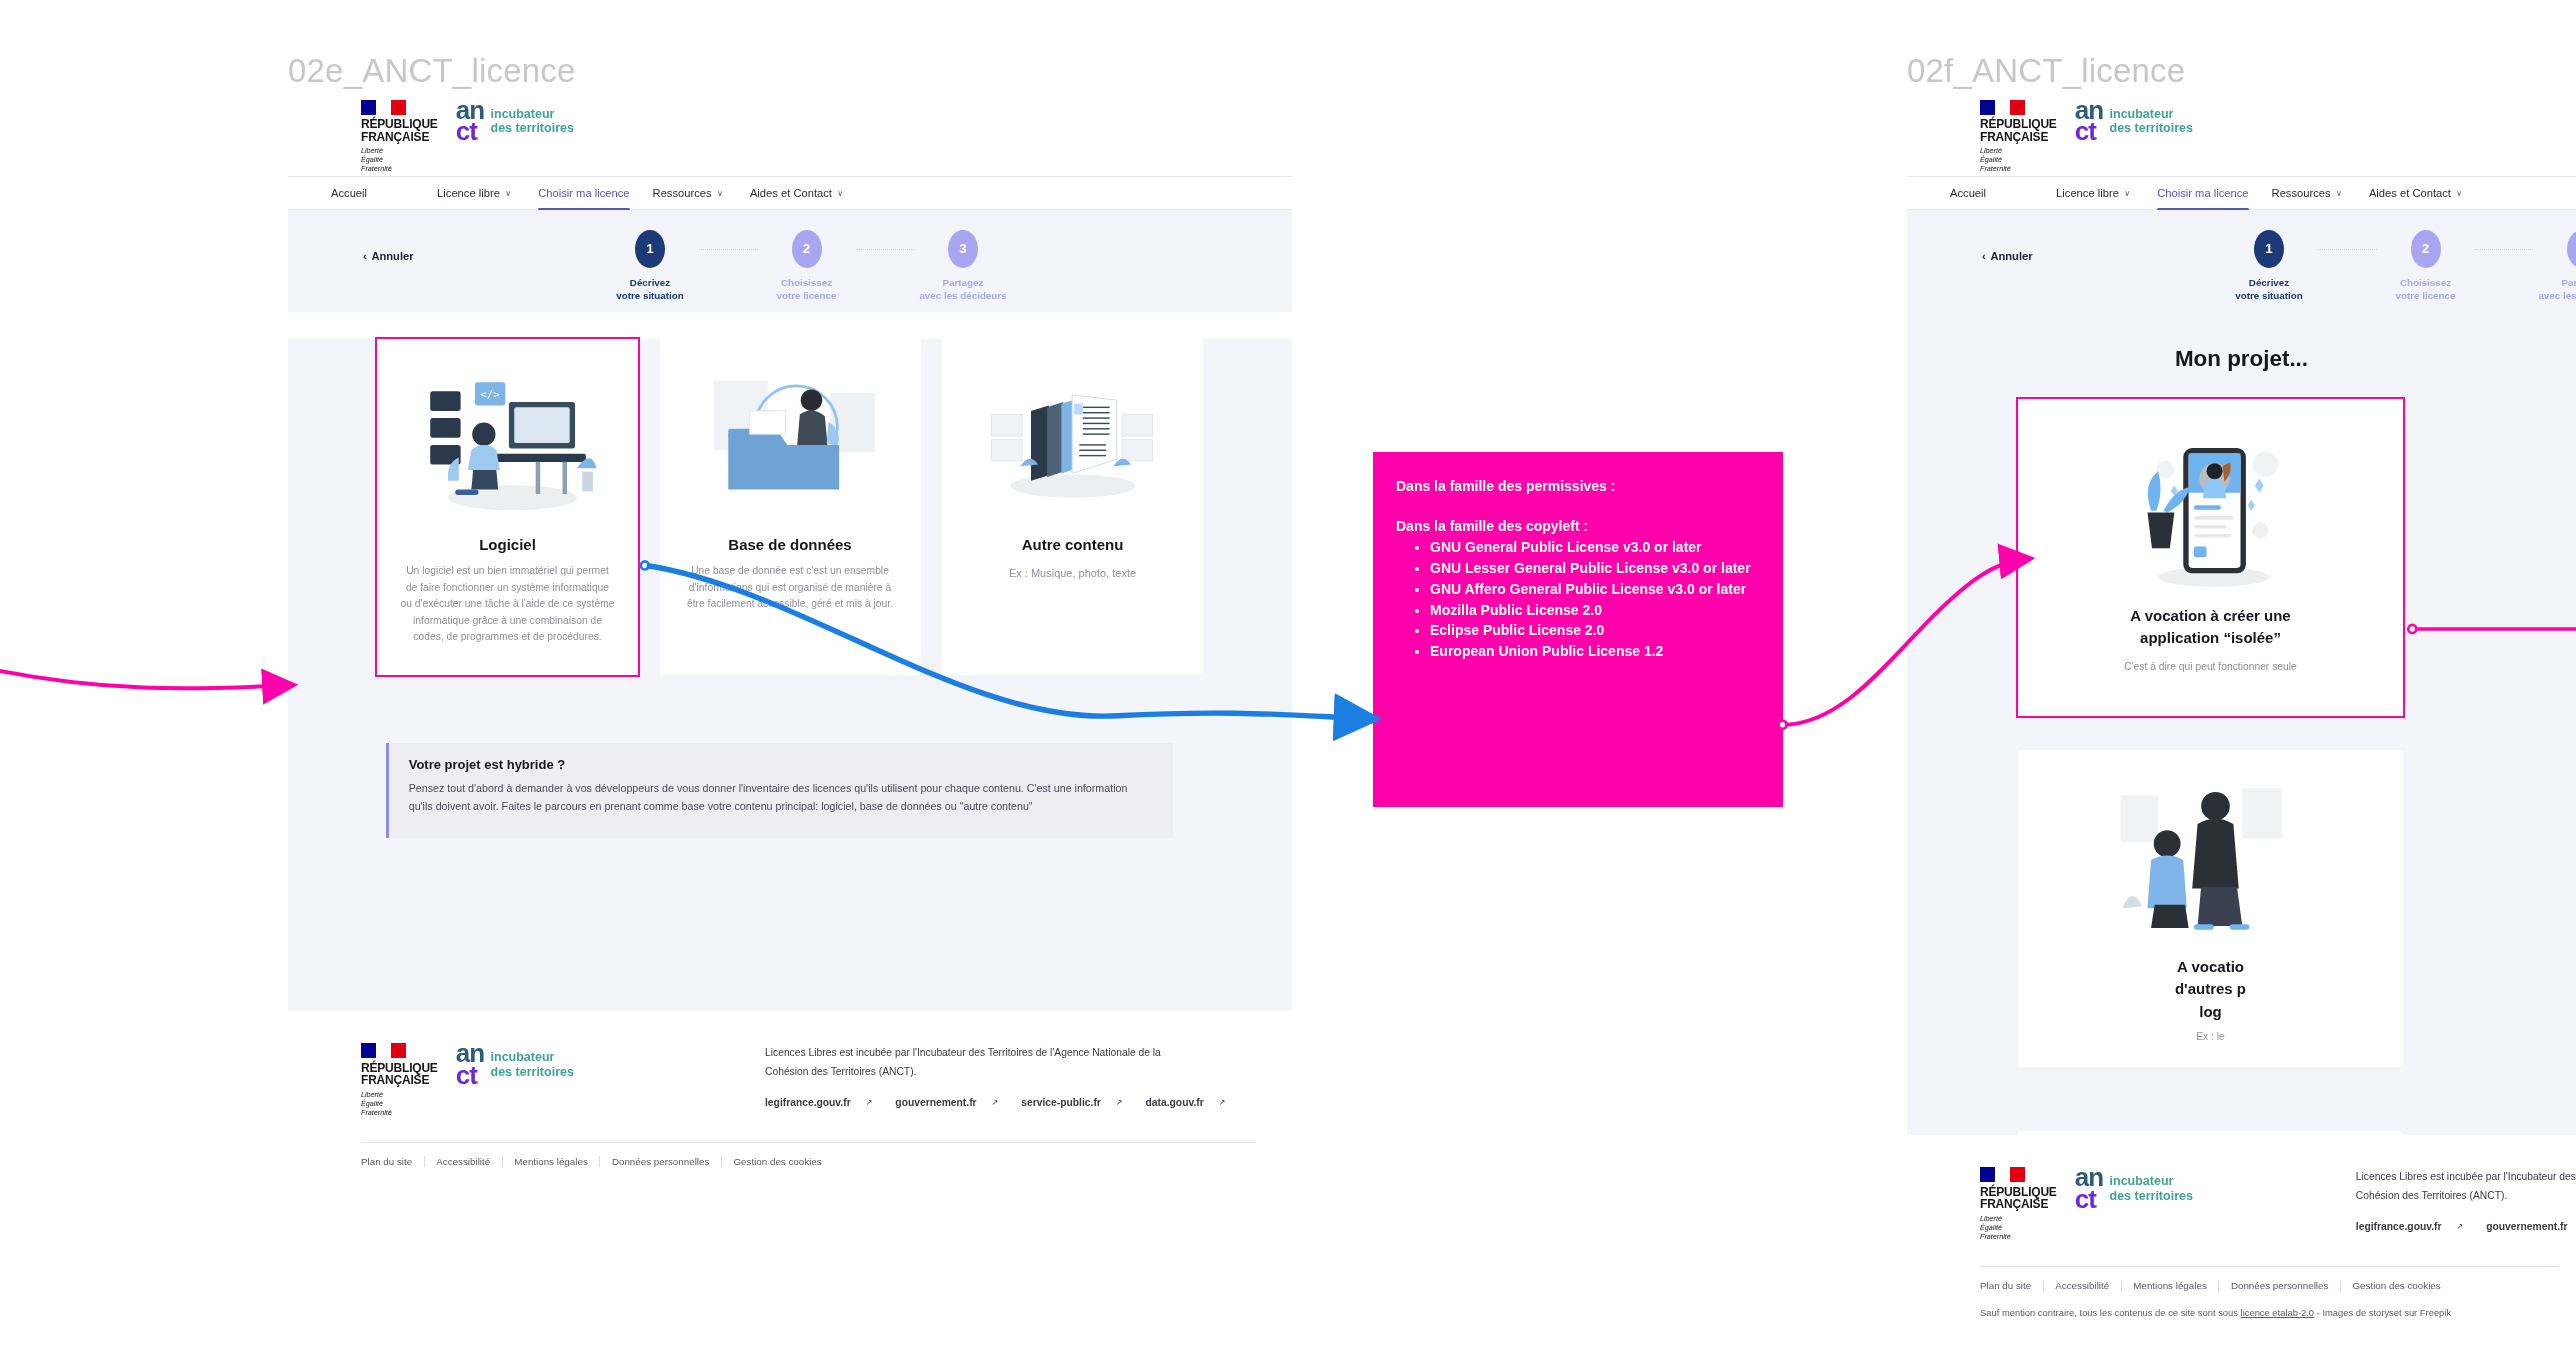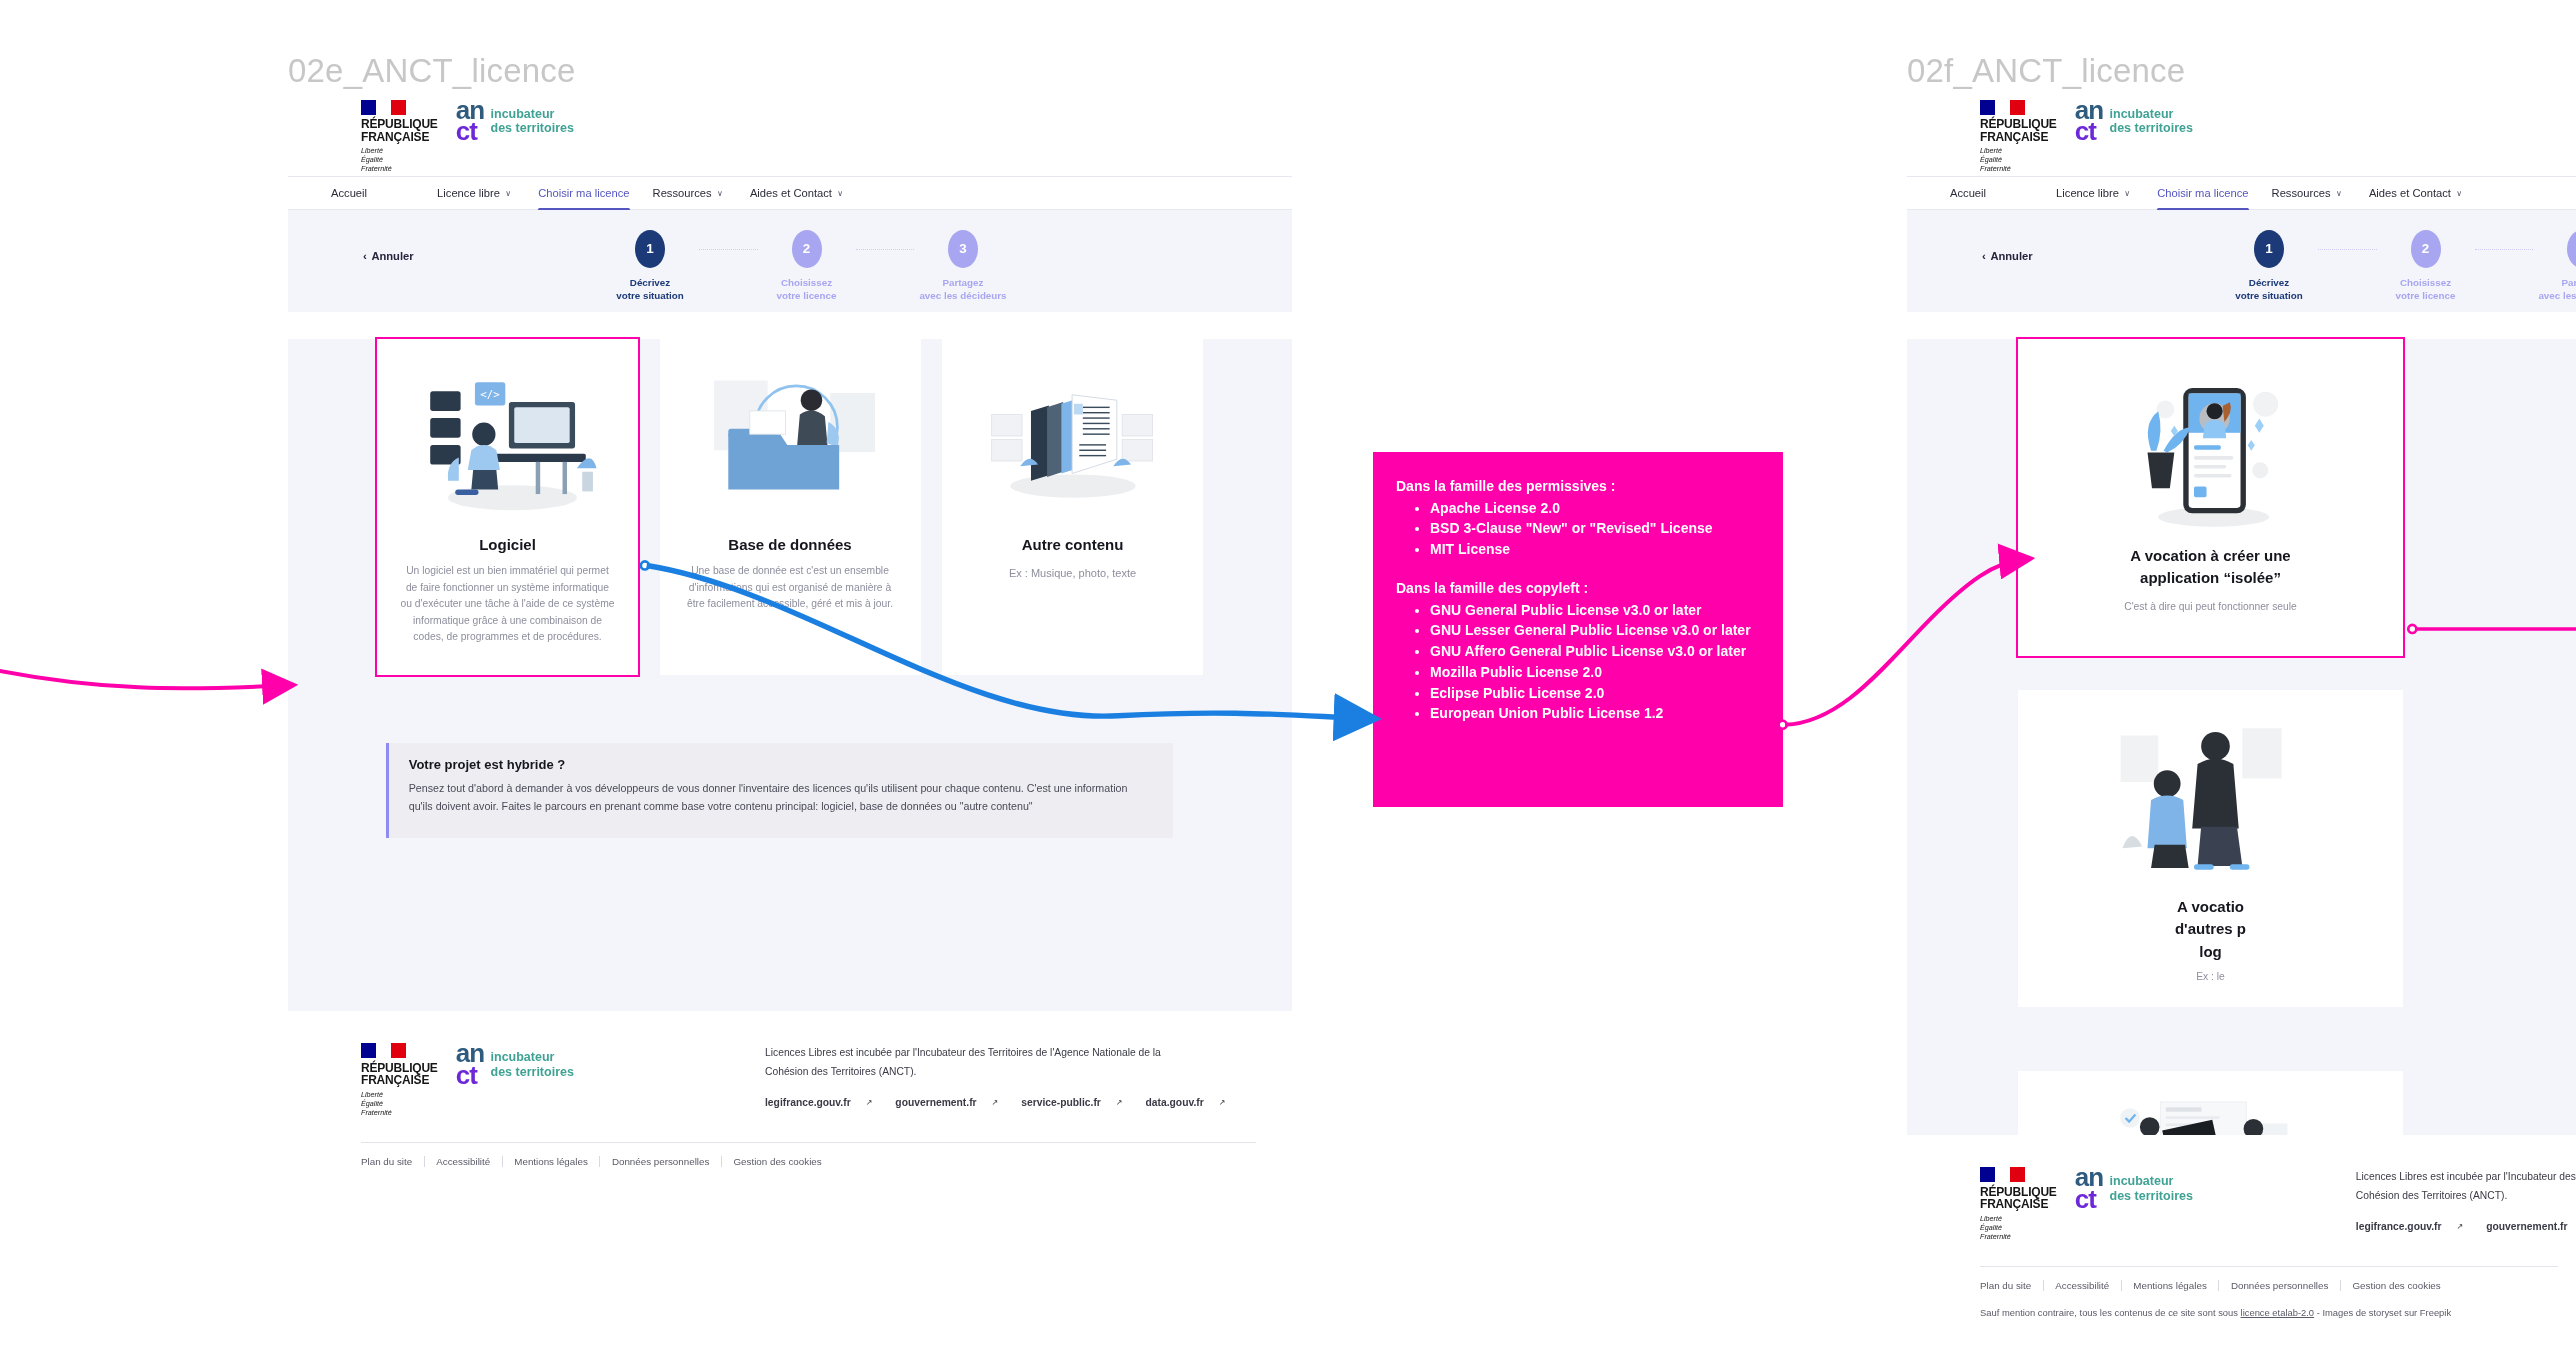--- a/index.html
+++ b/index.html
@@ -398,25 +398,20 @@
           <span class="sep" style="height:11.6px;"></span>
           <span>Gestion des cookies</span>
         </div>
 
       </div>
     </div>
   </div>
 
   <div class="annot" style="left:1373px; top:452px; width:410px; height:355px; padding:25px 23px; font-size:14px; line-height:1.42;">
     <div class="ahead">Dans la famille des permissives :</div>
-    <ul>
-      <li>Apache License 2.0</li>
-      <li>BSD 3-Clause "New" or "Revised" License</li>
-      <li>MIT License</li>
-    </ul>
     <div class="gap"></div>
     <div class="ahead">Dans la famille des copyleft :</div>
     <ul>
       <li>GNU General Public License v3.0 or later</li>
       <li>GNU Lesser General Public License v3.0 or later</li>
       <li>GNU Affero General Public License v3.0 or later</li>
       <li>Mozilla Public License 2.0</li>
       <li>Eclipse Public License 2.0</li>
       <li>European Union Public License 1.2</li>
     </ul>
@@ -503,20 +498,21 @@
           <div class="bub off">3</div>
           <div class="step-lbl off">
             <div>Partagez</div>
             <div>avec les décideurs</div>
           </div>
         </div>
       </div>
     </div>
 
     <div class="content" style="height:823px;">
+      <div class="content-title" style="font-size:22.4px; padding-top:34px;">Mon projet...</div>
 
       <div class="cards" style="margin-top:27px; gap:34px; padding-left:111px; justify-content:flex-start; flex-wrap:wrap; width:669px;">
 
         <div class="card sel" style="width:385px; height:317px; padding:19.7px 23px;">
           <div class="card-img" style="height:179px;">
             <svg width="206" height="170" viewBox="0 0 230 190" aria-hidden="true">
               <ellipse cx="118" cy="172" rx="62" ry="11" fill="#eceef0"></ellipse>
               <circle cx="64" cy="52" r="10" fill="#f1f2f4"></circle>
               <circle cx="176" cy="46" r="14" fill="#f1f2f4"></circle>
               <path d="M94 28 h50 a10 10 0 0 1 10 10 v120 a10 10 0 0 1 -10 10 h-50 a10 10 0 0 1 -10 -10 v-120 a10 10 0 0 1 10 -10z" fill="#2b2f36"></path>

